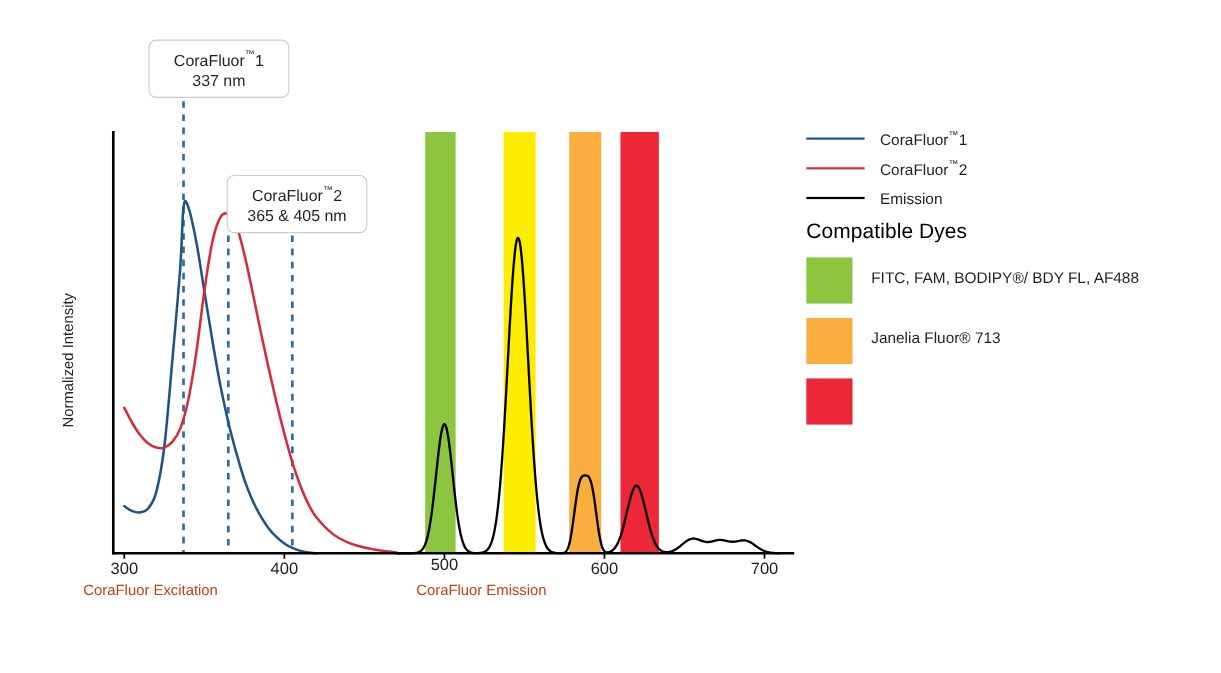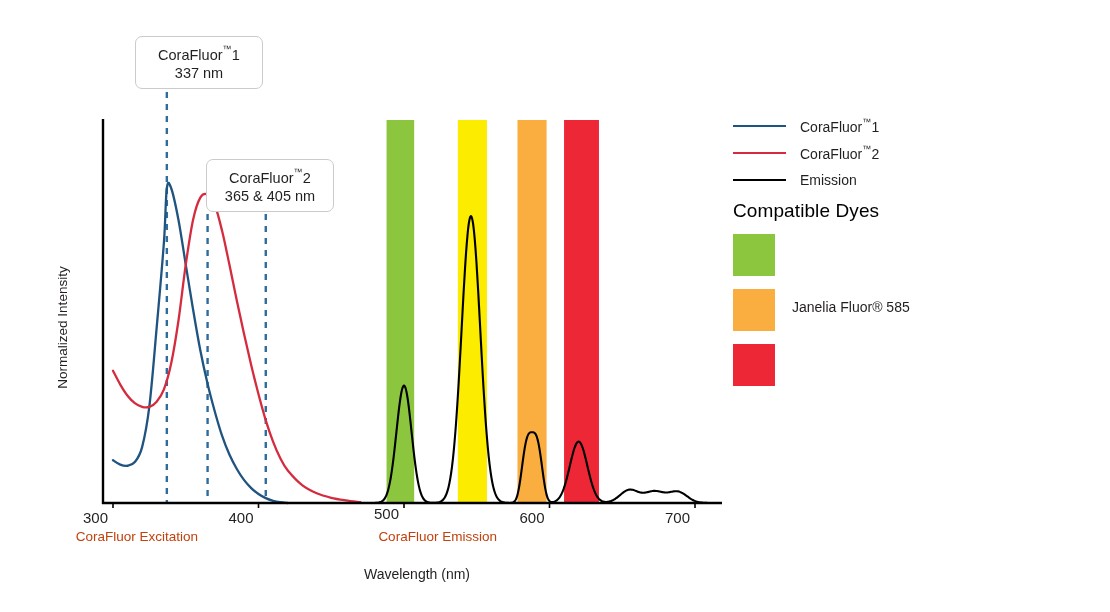--- a/index.html
+++ b/index.html
@@ -27,21 +27,21 @@
   }
   .callout .ln{display:block;}
   .callout .sup{font-size:9px;vertical-align:8px;letter-spacing:.3px;}
 
   #callout-cf1{left:135px;top:36px;width:128px;height:53px;}
   #callout-cf2{left:206px;top:159px;width:128px;height:53px;}
 
   
   .axis-tick{
     position:absolute;font-size:15px;color:#231f20;
-    width:60px;
+    text-align:center;width:60px;
   }
   .axis-sub{
     position:absolute;font-size:13.5px;color:#c2410c;
     text-align:left;width:220px;
   }
   #xaxis-title{
     position:absolute;left:307px;top:566px;width:220px;
     text-align:center;font-size:14px;color:#231f20;
   }
   #yaxis-title{
@@ -107,46 +107,48 @@
       <div class="axis-tick" style="left: 228.5px; top: 509px;">400</div>
       <div class="axis-tick" style="left: 374px; top: 505px;">500</div>
       <div class="axis-tick" style="left: 519.5px; top: 509px;">600</div>
       <div class="axis-tick" style="left: 665px; top: 509px;">700</div>
     </div>
   <div id="xaxis-subs">
       <div class="axis-sub" style="left: 75.75px; top: 529px;">CoraFluor Excitation</div>
       <div class="axis-sub" style="left: 378.39px; top: 529px;">CoraFluor Emission</div>
     </div>
 
-  <div id="xaxis-title">Wavelength (nm)</div>
   <div id="yaxis-title">Normalized Intensity</div>
 
   <div id="legend-lines">
       <div class="leg-row">
         <span class="leg-swatch-line" style="border-top-color: rgb(31, 83, 128);"></span>
         <span class="leg-label"><span>CoraFluor</span><span class="sup">™</span><span>1</span></span>
       </div>
       <div class="leg-row">
         <span class="leg-swatch-line" style="border-top-color: rgb(213, 43, 62);"></span>
         <span class="leg-label"><span>CoraFluor</span><span class="sup">™</span><span>2</span></span>
       </div>
       <div class="leg-row">
         <span class="leg-swatch-line" style="border-top-color: rgb(0, 0, 0);"></span>
         <span class="leg-label"><span>Emission</span></span>
       </div>
     </div>
   <div id="dyes-title">Compatible Dyes</div>
   <div id="dyes-list">
       <div class="dye-row">
         <span class="dye-swatch" style="background: rgb(140, 198, 62);"></span>
+        <span class="dye-label">
+          <div>FITC, FAM, BODIPY®/ BDY FL, AF488</div>
+        </span>
       </div>
       <div class="dye-row" style="margin-bottom: 13px;">
         <span class="dye-swatch" style="background: rgb(249, 174, 63);"></span>
         <span class="dye-label">
-          <div>Janelia Fluor® 585</div>
+          <div>Janelia Fluor® 713</div>
         </span>
       </div>
       <div class="dye-row">
         <span class="dye-swatch" style="background: rgb(238, 39, 55);"></span>
       </div>
     </div>
 
 </div>
 
 </body></html>

